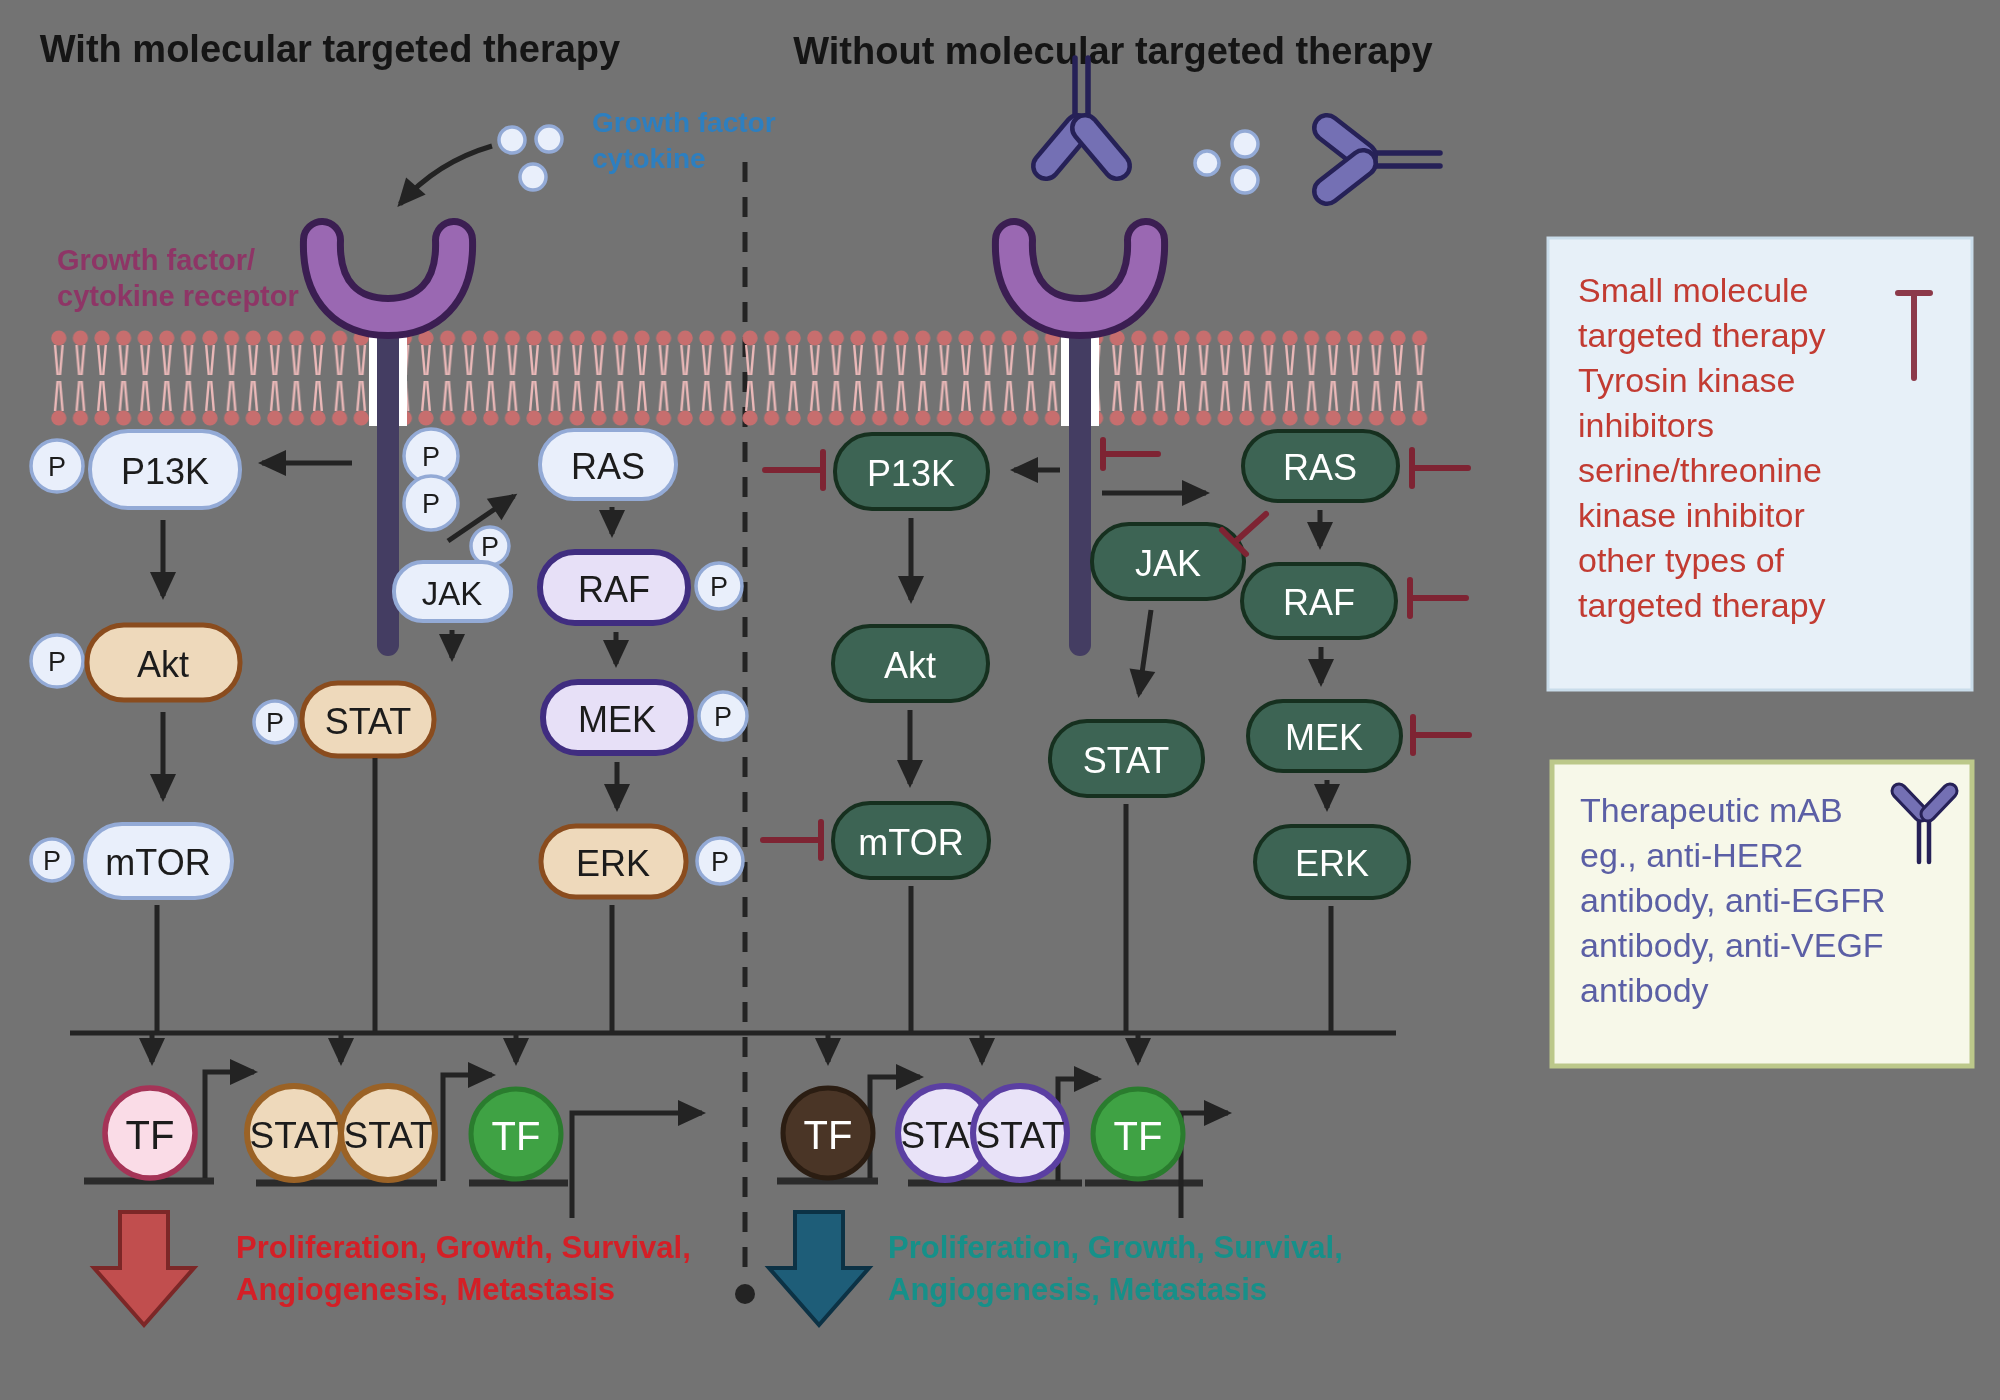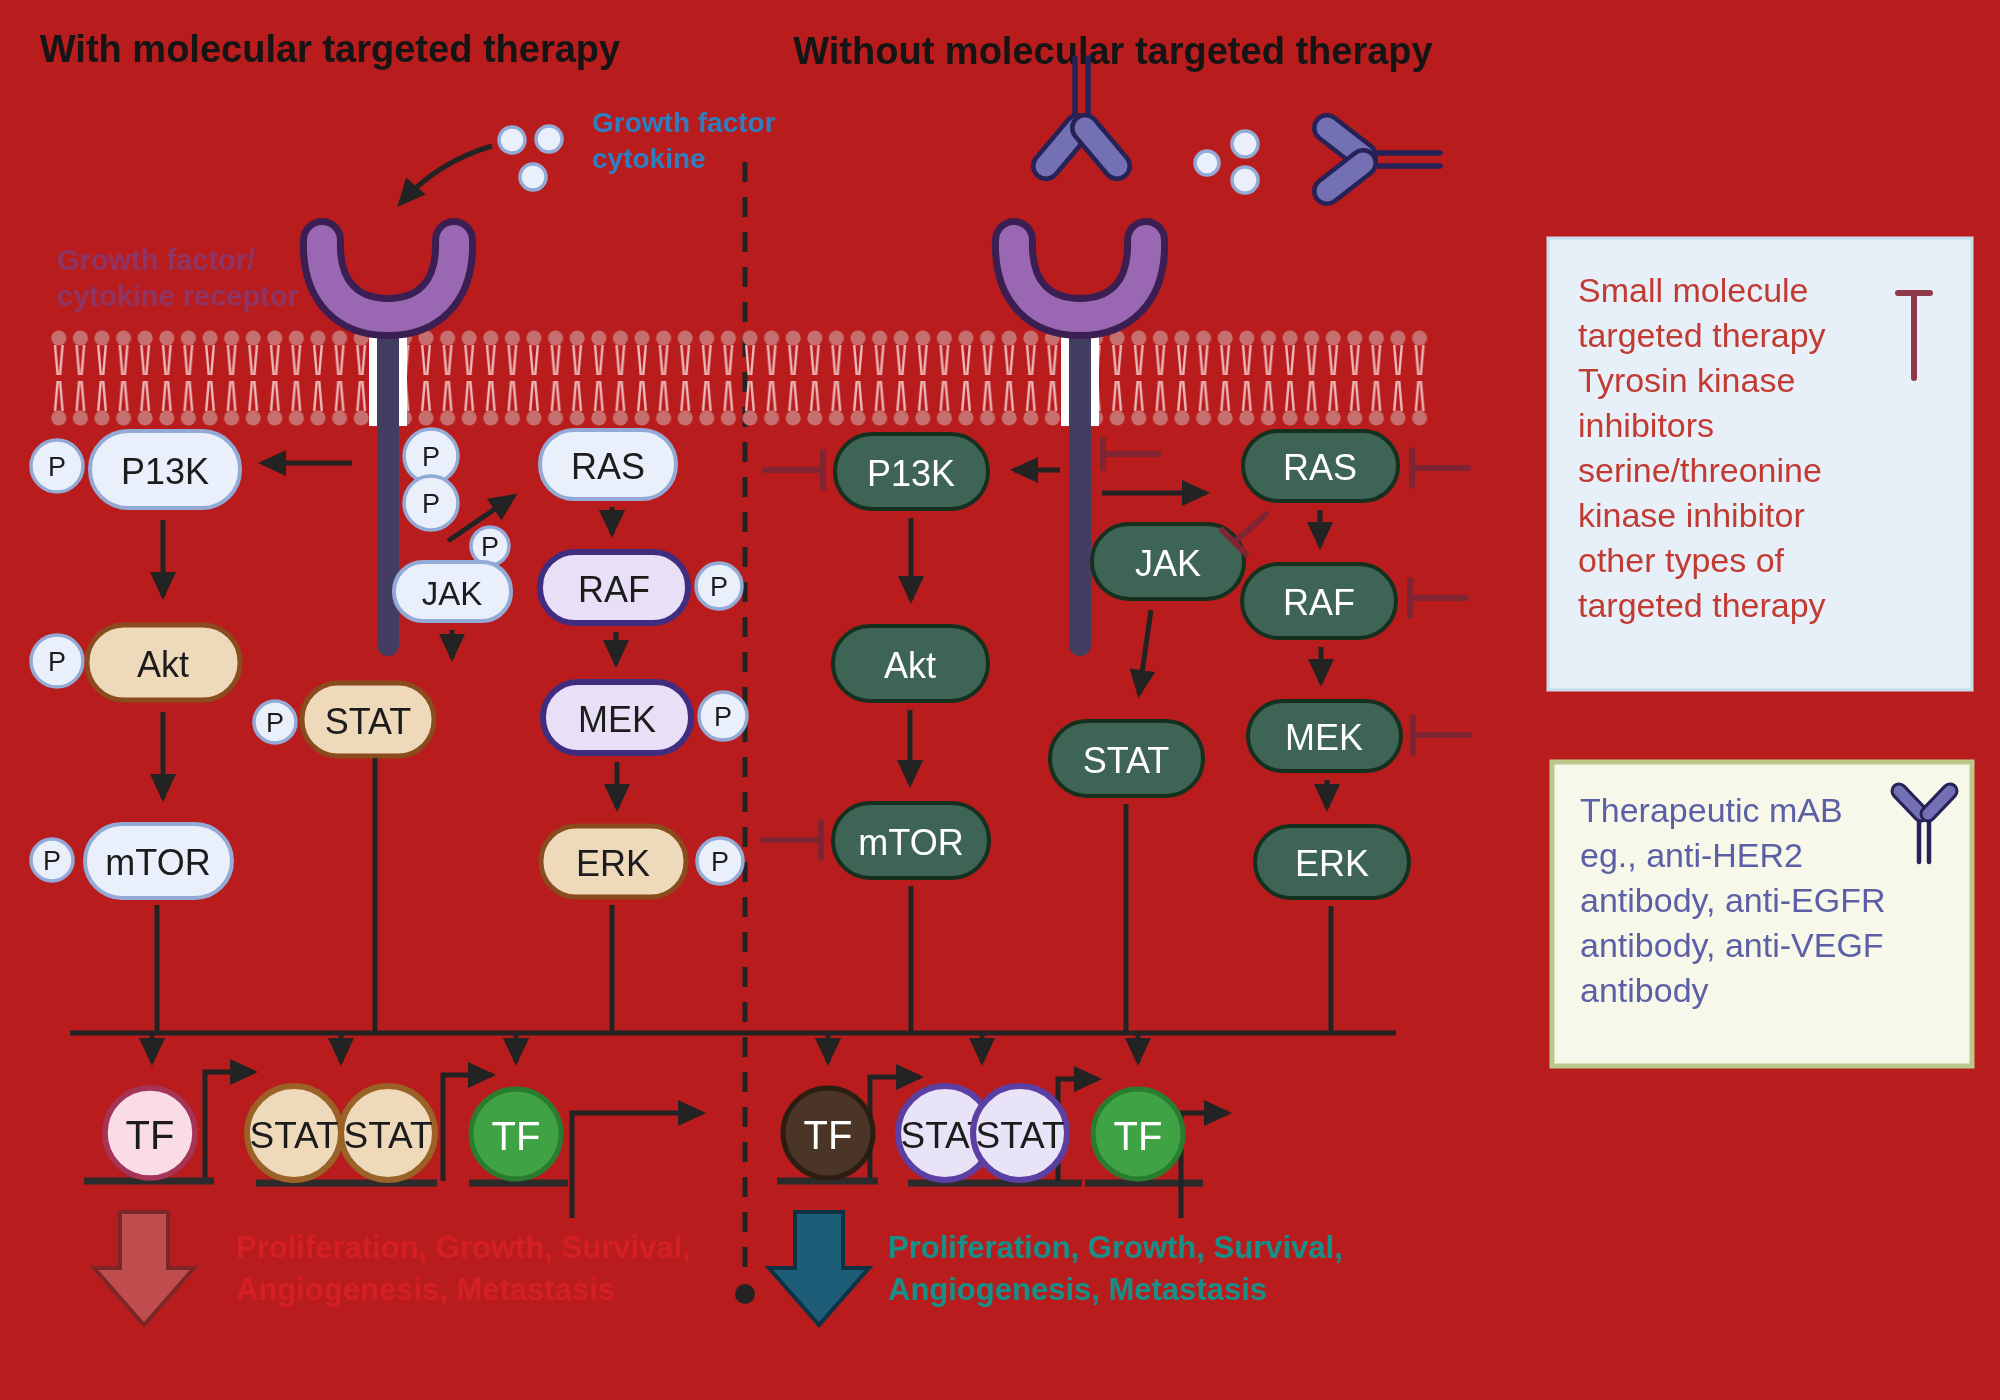--- a/index.html
+++ b/index.html
@@ -1,16 +1,16 @@
 <!DOCTYPE html>
 <html><head>
 <meta charset="utf-8">
 <style>
   html,body{margin:0;padding:0;background:#ffffff;}
-  .stage{position:relative;width:2000px;height:1400px;background:#b91c1c;overflow:hidden;
+  .stage{position:relative;width:2000px;height:1400px;background:#737373;overflow:hidden;
          font-family:"Liberation Sans",sans-serif;}
   svg{display:block;}
   text{font-family:"Liberation Sans",sans-serif;}
   .title{font-size:38px;font-weight:bold;fill:#151515;}
   .node-label{font-size:36px;fill:#1c1c1c;}
   .node-label-light{font-size:36px;fill:#ffffff;}
   .p-label{font-size:27px;fill:#1c1c1c;}
   .gene-label{font-size:40px;fill:#1c1c1c;}
   .gene-label-light{font-size:40px;fill:#ffffff;}
   .gf-label{font-size:28px;font-weight:bold;fill:#2d7fc0;}

